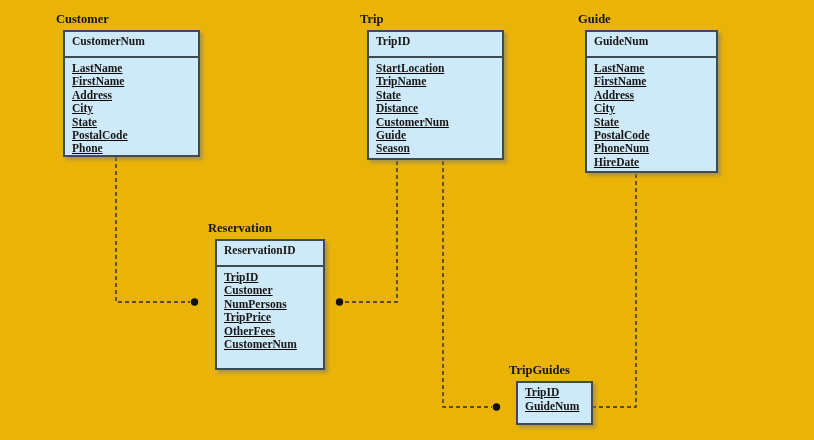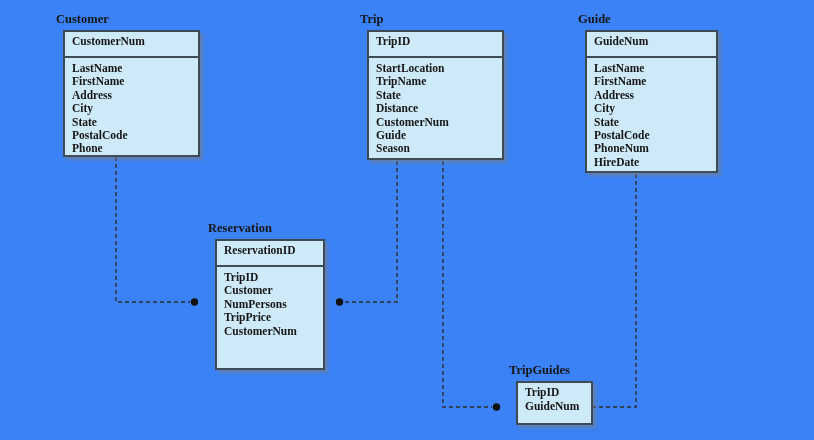--- a/index.html
+++ b/index.html
@@ -4,21 +4,21 @@
 <style>
   html, body {
     margin: 0;
     padding: 0;
     background: #ffffff;
   }
   .stage {
     position: relative;
     width: 814px;
     height: 440px;
-    background: #3b82f6;
+    background: #eab308;
     overflow: hidden;
     font-family: "Liberation Serif", serif;
   }
   .connectors {
     position: absolute;
     left: 0;
     top: 0;
     width: 814px;
     height: 440px;
   }
@@ -48,20 +48,21 @@
     height: 26px;
     padding: 3px 7px 0 7px;
     border-bottom: 2px solid #3d4b54;
     font-size: 11.5px;
     font-weight: bold;
     color: #161616;
     white-space: nowrap;
   }
   .entity-fields {
     padding: 4px 7px 0 7px;
+    text-decoration: underline;
   }
   .field {
     font-size: 11.5px;
     font-weight: bold;
     color: #161616;
     line-height: 13.4px;
     white-space: nowrap;
   }
   .keybox .entity-fields {
     padding-top: 3px;
@@ -145,20 +146,21 @@
 
   <div class="entity" style="left:200px; top:239px;">
     <div class="entity-title">Reservation</div>
     <div class="entity-box" style="width:110px; height:131px;">
       <div class="entity-header">ReservationID</div>
       <div class="entity-fields">
         <div class="field">TripID</div>
         <div class="field">Customer</div>
         <div class="field">NumPersons</div>
         <div class="field">TripPrice</div>
+        <div class="field">OtherFees</div>
         <div class="field">CustomerNum</div>
       </div>
     </div>
   </div>
 
   <div class="entity" style="left:501px; top:381px;">
     <div class="entity-title">TripGuides</div>
     <div class="entity-box keybox" style="width:77px; height:44px;">
       <div class="entity-fields">
         <div class="field">TripID</div>

